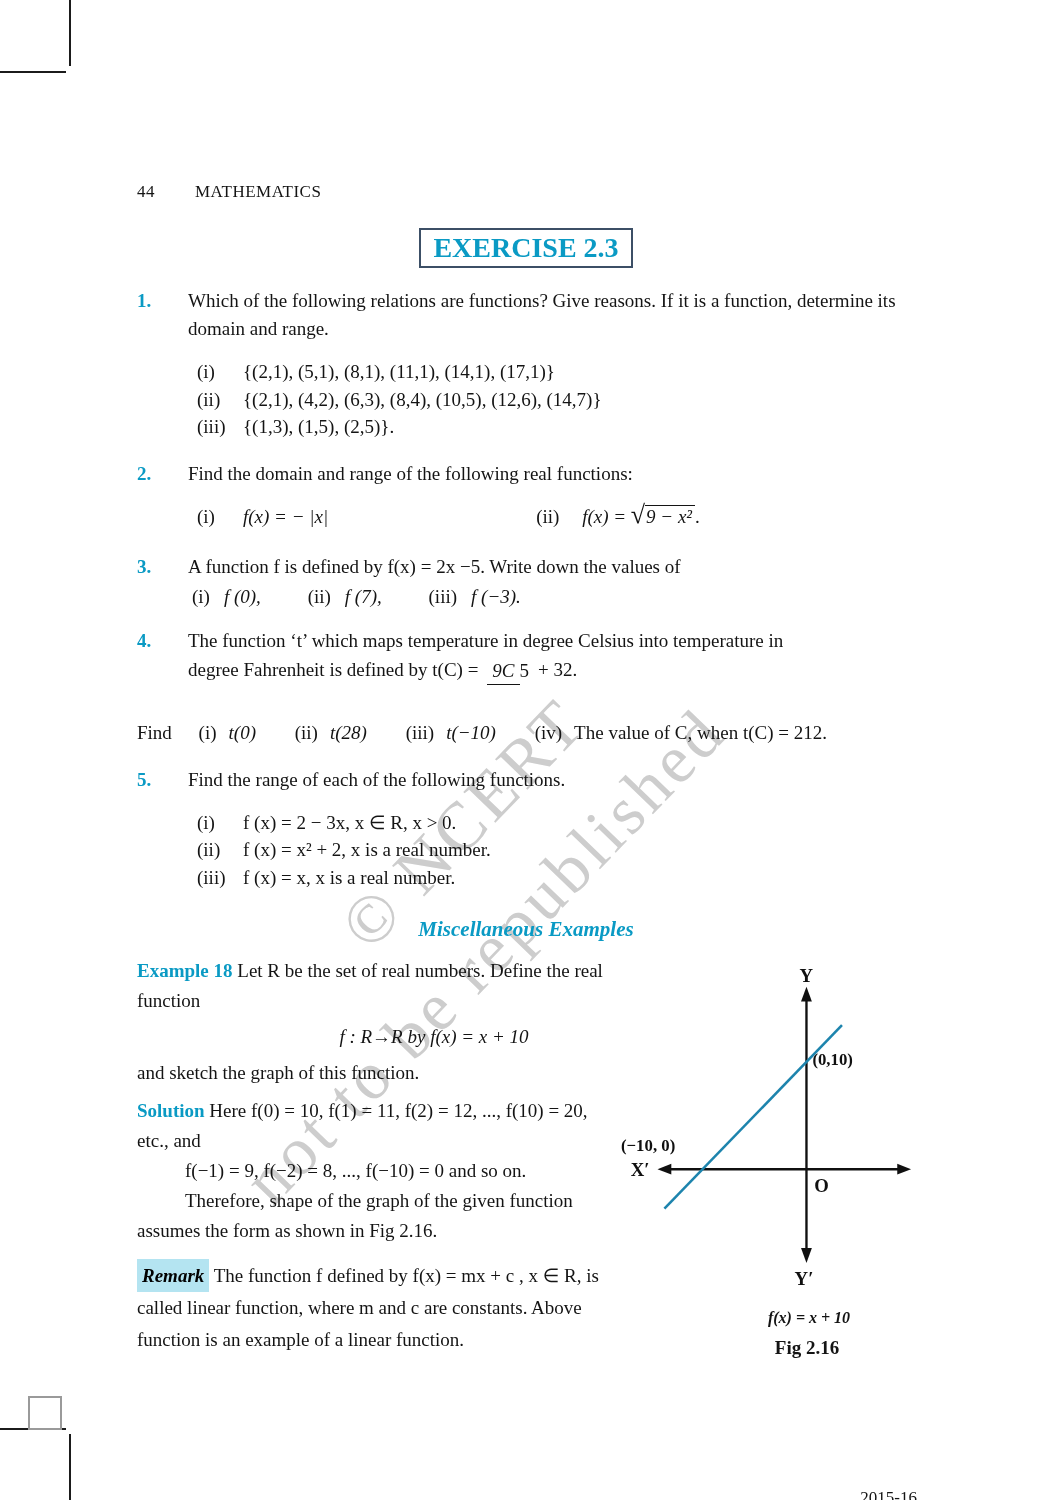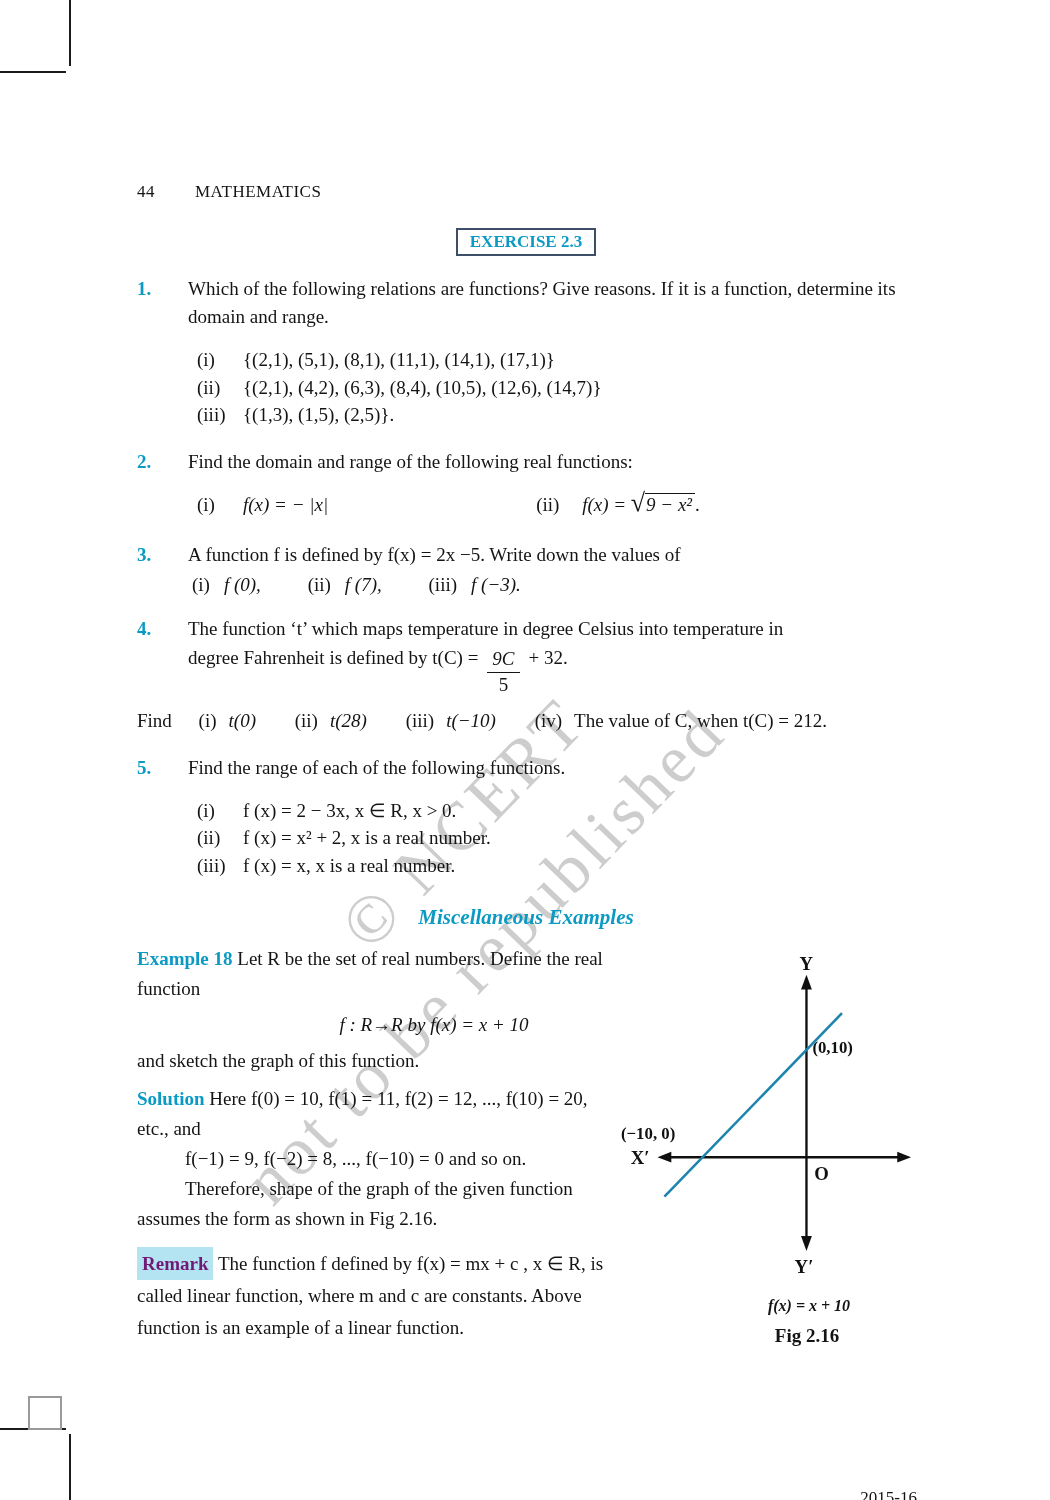--- a/index.html
+++ b/index.html
@@ -27,21 +27,21 @@
   .wm2 { left:228px; top:1165px; }
 
   .content { position:relative; z-index:2; padding:0 135px 0 137px; }
 
   .running-head { margin-top:182px; font-size:17px; letter-spacing:0.5px; }
   .running-head .pgnum { display:inline-block; width:58px; }
 
   .ex-wrap { margin-top:26px; text-align:center; }
   .ex-title {
     display:inline-block; border:2px solid #3c4f66; padding:2px 12px;
-    color:#0a9ac4; font-weight:bold; font-size:17px;
+    color:#0a9ac4; font-weight:bold; font-size:28px;
   }
 
   .prob { display:flex; margin-top:19px; line-height:28px; }
   .pnum { width:51px; flex:0 0 51px; font-weight:bold; color:#0a9ac4; }
   .ptext { flex:1; }
 
   .subitems { margin-left:60px; margin-top:15px; line-height:27.5px; }
   .slabel { display:inline-block; width:46px; }
   .m { font-style:italic; }
 
@@ -49,21 +49,21 @@
   .p2line .gap2 { margin-left:208px; }
   .sqrt { display:inline-block; white-space:nowrap; }
   .rad-sign { font-size:26px; font-style:normal; }
   .radicand { border-top:1.6px solid #141414; padding:0 3px 0 1px; font-style:italic;text-align:right; }
 
   .p3items { margin-left:55px; margin-top:5px; }
   .p3items .slabel { width:auto; margin-right:14px; }
   .p3items .val { margin-right:42px; }
 
   .p4line2 { display:flex; align-items:flex-start; margin-top:4px; margin-left:51px; height:52px; }
-  .frac { display:inline-flex; flex-direction:column; text-align:center; margin:0 9px; line-height:24px; }
+  .frac { display:inline-flex; flex-direction:row; text-align:center; margin:0 9px; line-height:24px; }
   .fnum { border-bottom:1.7px solid #141414; padding:0 5px 1px 5px; font-style:italic; }
   .fden { font-style:normal; }
 
   .findline { margin-top:8px; line-height:28px; }
   .findline .fw { margin-right:22px; }
   .findline .lbl { margin-right:12px; }
   .findline .val { margin-right:34px; }
 
   .misc-heading {
     margin-top:26px; text-align:center; color:#0a9ac4;
@@ -73,21 +73,21 @@
   .bottom { display:flex; margin-top:14px; }
   .leftcol { width:482px; flex:0 0 482px; line-height:30px; }
   .rightcol { flex:1; }
 
   .teal-label { color:#0a9ac4; font-weight:bold; }
   .formula-line { margin:6px 0 6px 112px; font-style:italic; line-height:30px;text-align:center; }
   .indent1 { margin-left:48px; }
   .indent-first { text-indent:48px; }
   .remark-p { margin-top:14px; line-height:32px; }
   .remark-label {
-    color:#701a75; font-weight:bold; 
+    color:#000000; font-weight:bold; font-style:italic;
     background:#b4e4f1; padding:6px 5px;
   }
 
   .graph { display:block; width:296px; margin:6px 0 0 0; }
   .graph .axis { stroke:#101010; stroke-width:2.4; }
   .graph .fline { stroke:#1d84ad; stroke-width:2.6; }
   .graph polygon { fill:#101010; }
   .graph text { font-family:"Liberation Serif", serif; font-weight:bold; fill:#101010; }
   .graph .axlabel { font-size:19px; }
   .graph .ptlabel { font-size:17px; }

